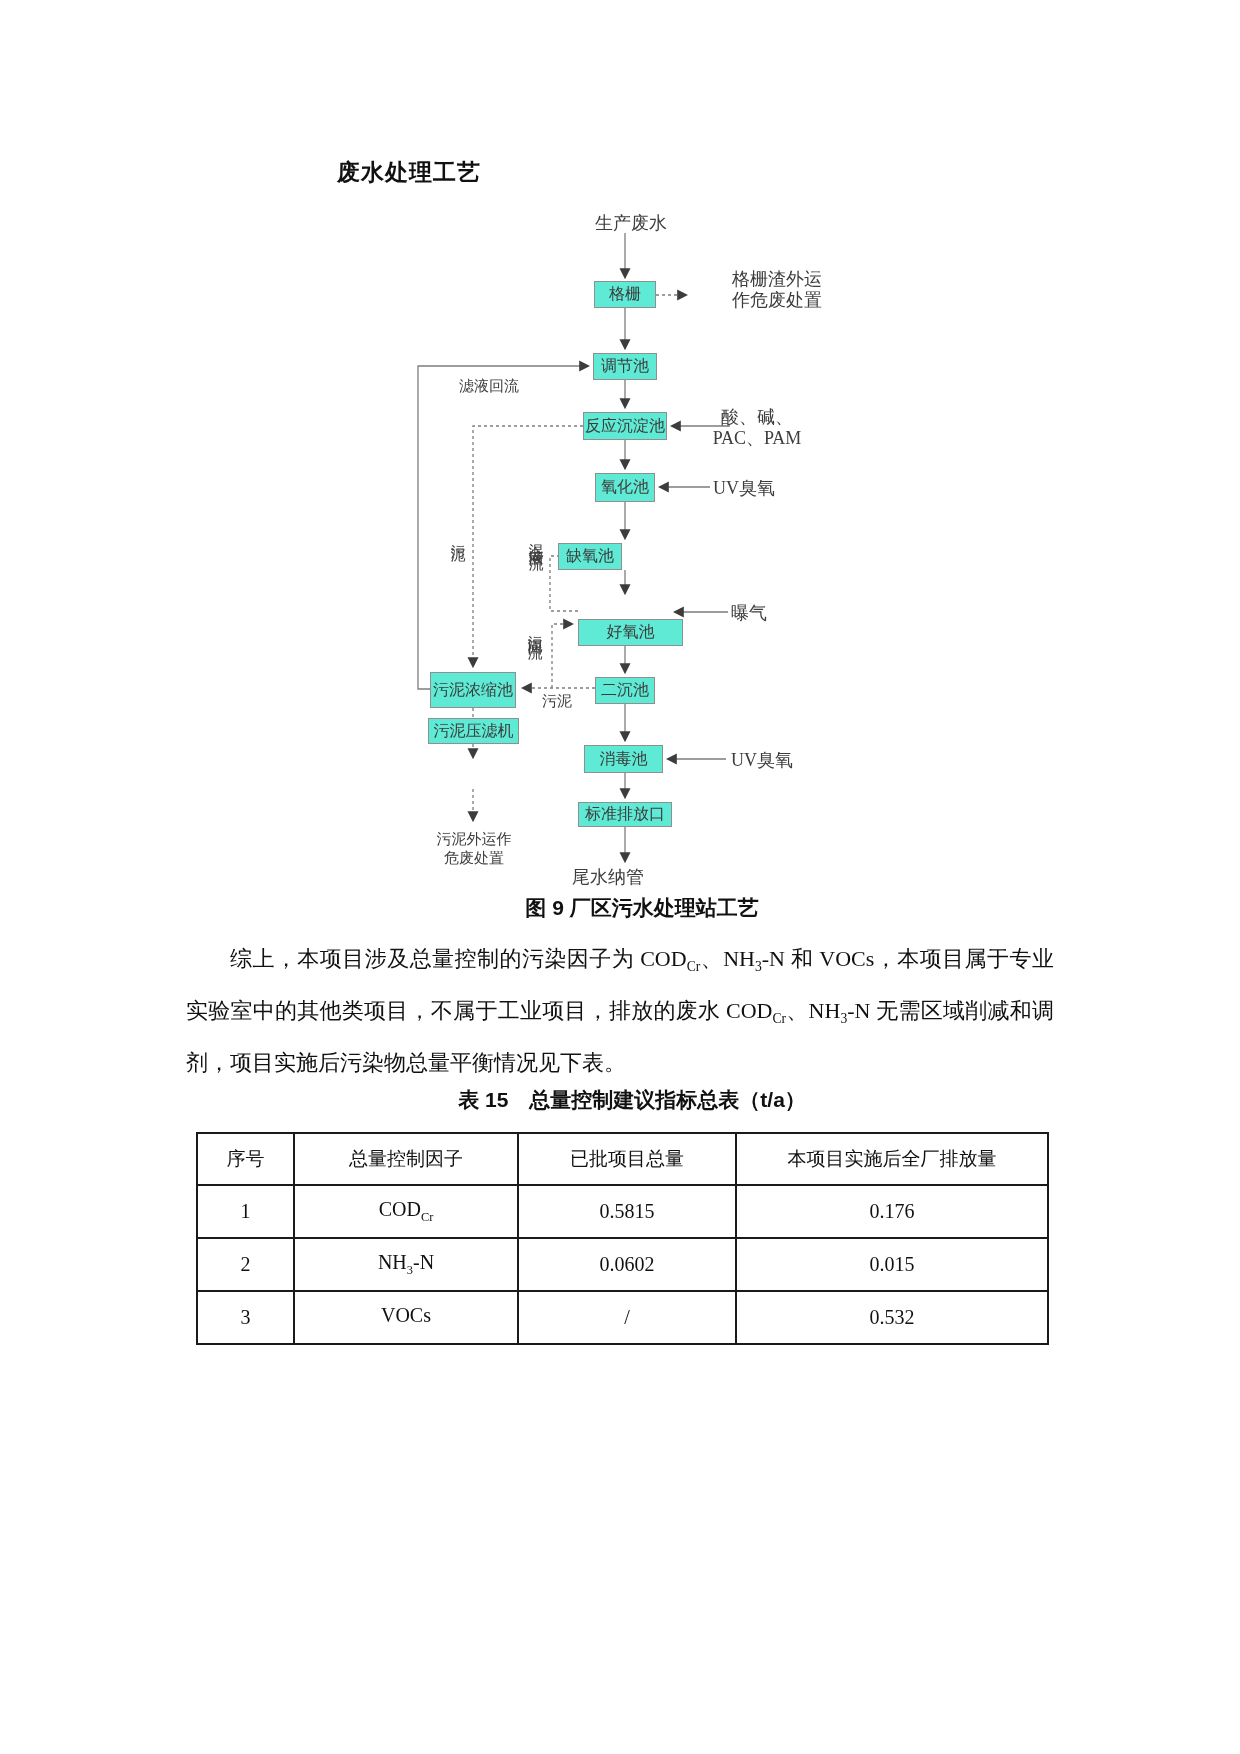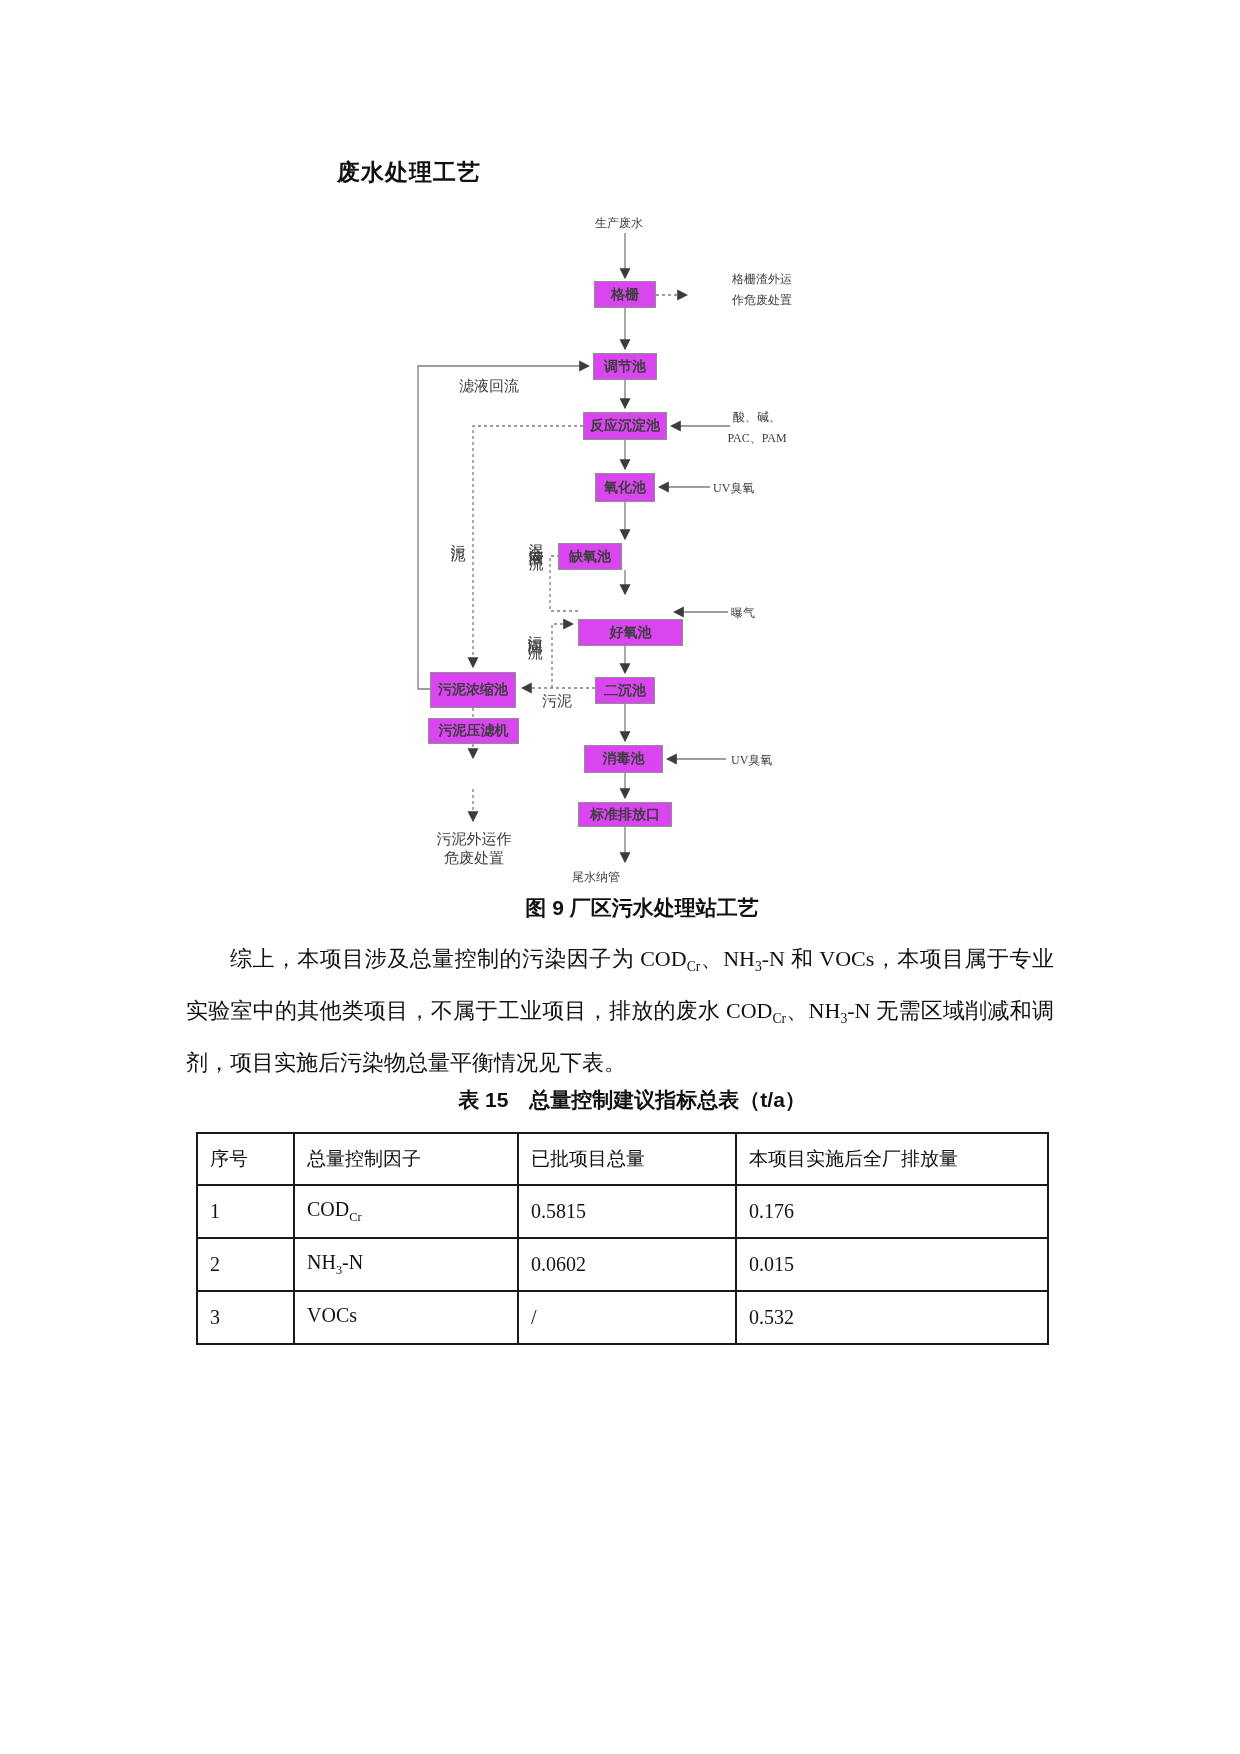--- a/index.html
+++ b/index.html
@@ -10,26 +10,26 @@
     overflow:hidden;
   }
   .heading {
     position:absolute; left:337px; top:157px;
     font-family:"Liberation Sans","DejaVu Sans",sans-serif;
     font-weight:bold; font-size:23px; letter-spacing:1px; color:#111;
   }
   
   .fc-svg { position:absolute; left:0; top:0; width:1240px; height:900px; }
   .node {
-    position:absolute; border:1px solid #8f8f8f; background:#d946ef;
+    position:absolute; border:1px solid #8f8f8f; background:#5eead4;
     display:flex; align-items:center; justify-content:center;
-    font-size:14px; color:#3d3d3d; white-space:nowrap;font-weight:bold;
+    font-size:16px; color:#3d3d3d; white-space:nowrap;
   }
   .flabel {
-    position:absolute; font-size:12px; color:#3d3d3d; white-space:nowrap; line-height:21px;
+    position:absolute; font-size:18px; color:#3d3d3d; white-space:nowrap; line-height:21px;
   }
   .flabel.center { text-align:center; white-space:normal; }
   .vlabel {
     position:absolute; font-size:15px; color:#3d3d3d;
     writing-mode:vertical-rl; text-orientation:upright; letter-spacing:3px; line-height:16px;
   }
   
   .fig-caption {
     position:absolute; left:422px; top:894px; width:440px; text-align:center;
     font-family:"Liberation Sans","DejaVu Sans",sans-serif;
@@ -44,21 +44,21 @@
   .tbl-title {
     position:absolute; left:12px; top:1086px; width:1240px; text-align:center;
     font-family:"Liberation Sans","DejaVu Sans",sans-serif;
     font-weight:bold; font-size:21px; color:#111;
   }
   table.data {
     position:absolute; left:196px; top:1132px; width:851px;
     border-collapse:collapse; table-layout:fixed;
   }
   table.data th, table.data td {
-    border:2px solid #1a1a1a; text-align:left; vertical-align:middle;
+    border:2px solid #1a1a1a; text-align:center; vertical-align:middle;
     height:37px; padding:12px; color:#111;
   }
   table.data th { font-weight:normal; font-size:19px; height:36px; }
   table.data td { font-size:20px; }
   table.data sub { font-size:0.62em; }
   .c1 { width:97px; } .c2 { width:224px; } .c3 { width:218px; } .c4 { width:312px; }
 </style>
 </head>
 <body>
 

